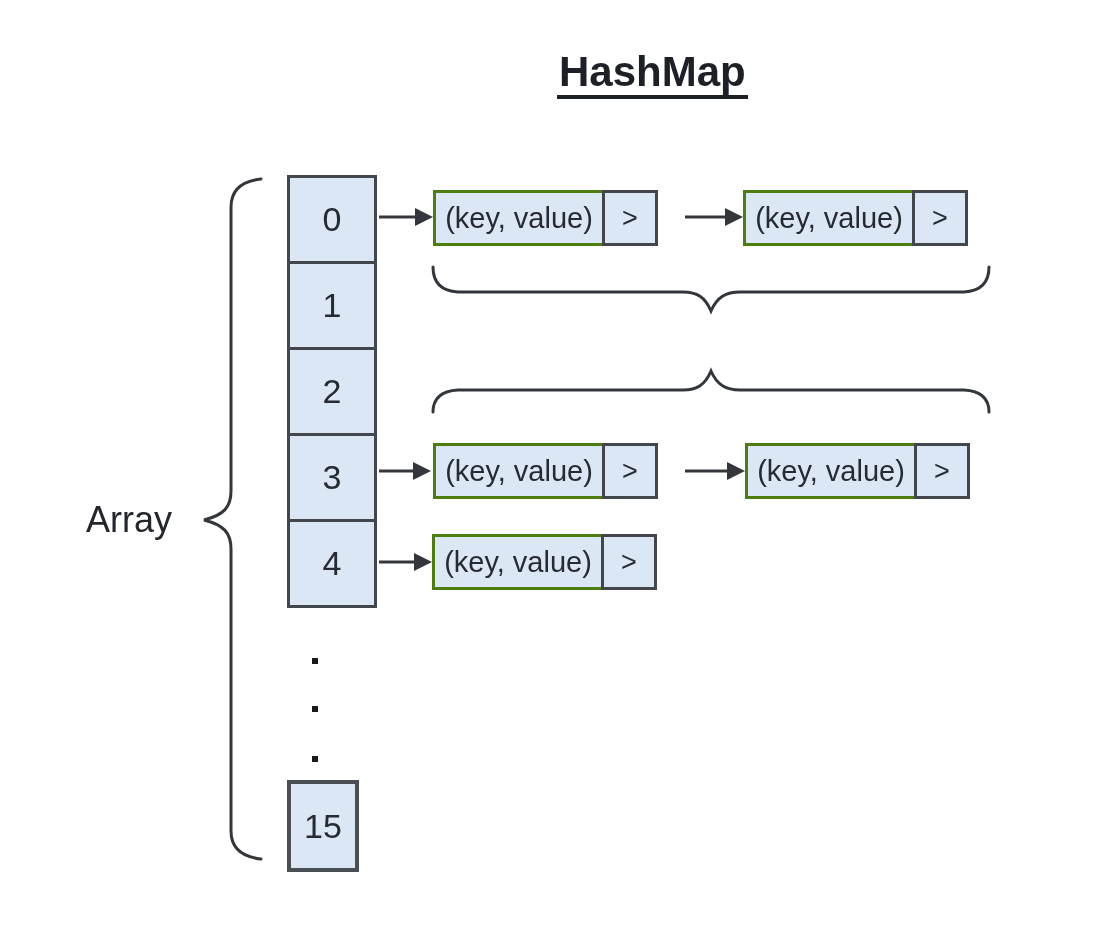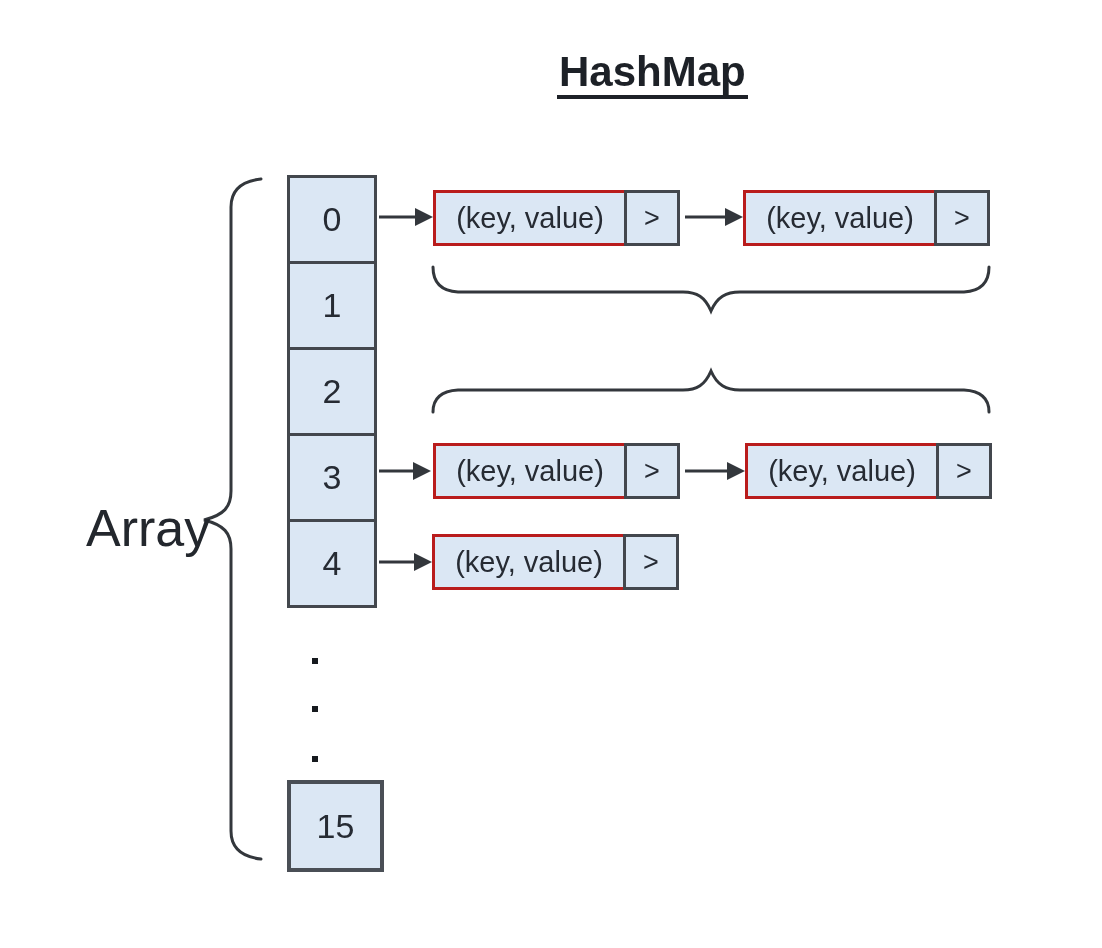--- a/index.html
+++ b/index.html
@@ -56,57 +56,57 @@
     left: 312px;
     width: 6px; height: 6px;
     background: #16191e;
   }
   .dot-1 { top: 658px; }
   .dot-2 { top: 706px; }
   .dot-3 { top: 756px; }
   .bucket-15 {
     position: absolute;
     left: 287px; top: 780px;
-    width: 97px; height: 92px;
+    width: 72px; height: 92px;
     box-sizing: border-box;
     border: 4px solid #4a4f56;
     background: #dbe7f4;
     display: flex;
     align-items: center;
     justify-content: center;
     font-size: 34px;
     color: #262b33;
   }
   .label-array {
     position: absolute;
     left: 86px; top: 502px;
-    font-size: 52px;
+    font-size: 36px;
     line-height: 1.0;
     color: #23272d;
     white-space: nowrap;
   }
   .label-lists {
     position: absolute;
     left: 595px; top: 320px;
     width: 250px;
     text-align: center;
     font-size: 42px;
     line-height: 1.0;
     color: #23272d;
     white-space: nowrap;
   }
   .node {
     position: absolute;
     display: flex;
     height: 56px;
   }
   .node-data {
-    width: 194px;
-    box-sizing: border-box;
-    border: 3px solid #b91c1c;
+    width: 172px;
+    box-sizing: border-box;
+    border: 3px solid #4d7c0f;
     background: #dbe7f4;
     display: flex;
     align-items: center;
     justify-content: center;
     font-size: 29px;
     color: #262b33;
     white-space: nowrap;
   }
   .node-ptr {
     width: 56px;

